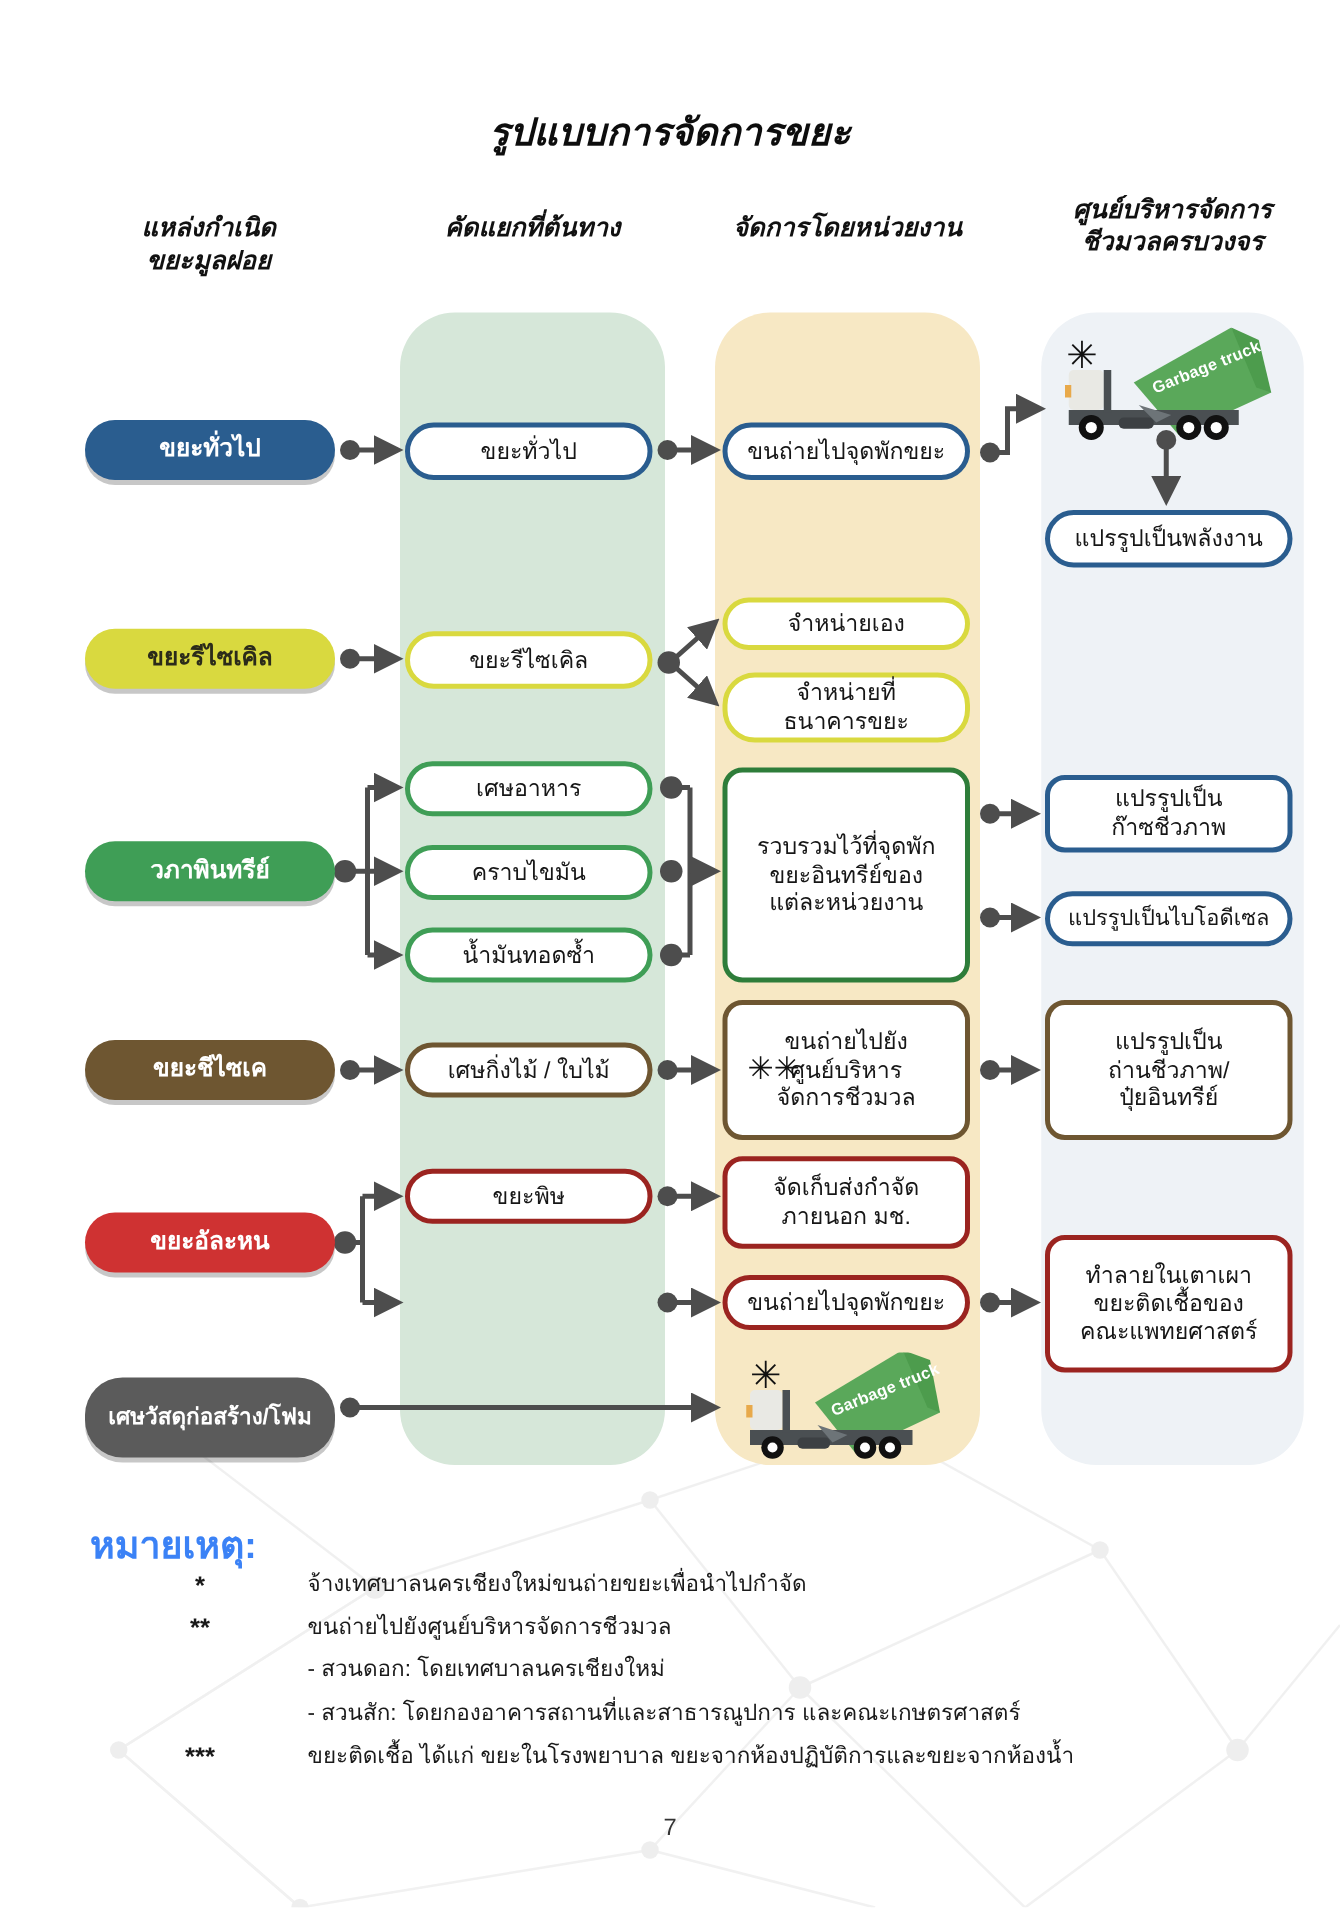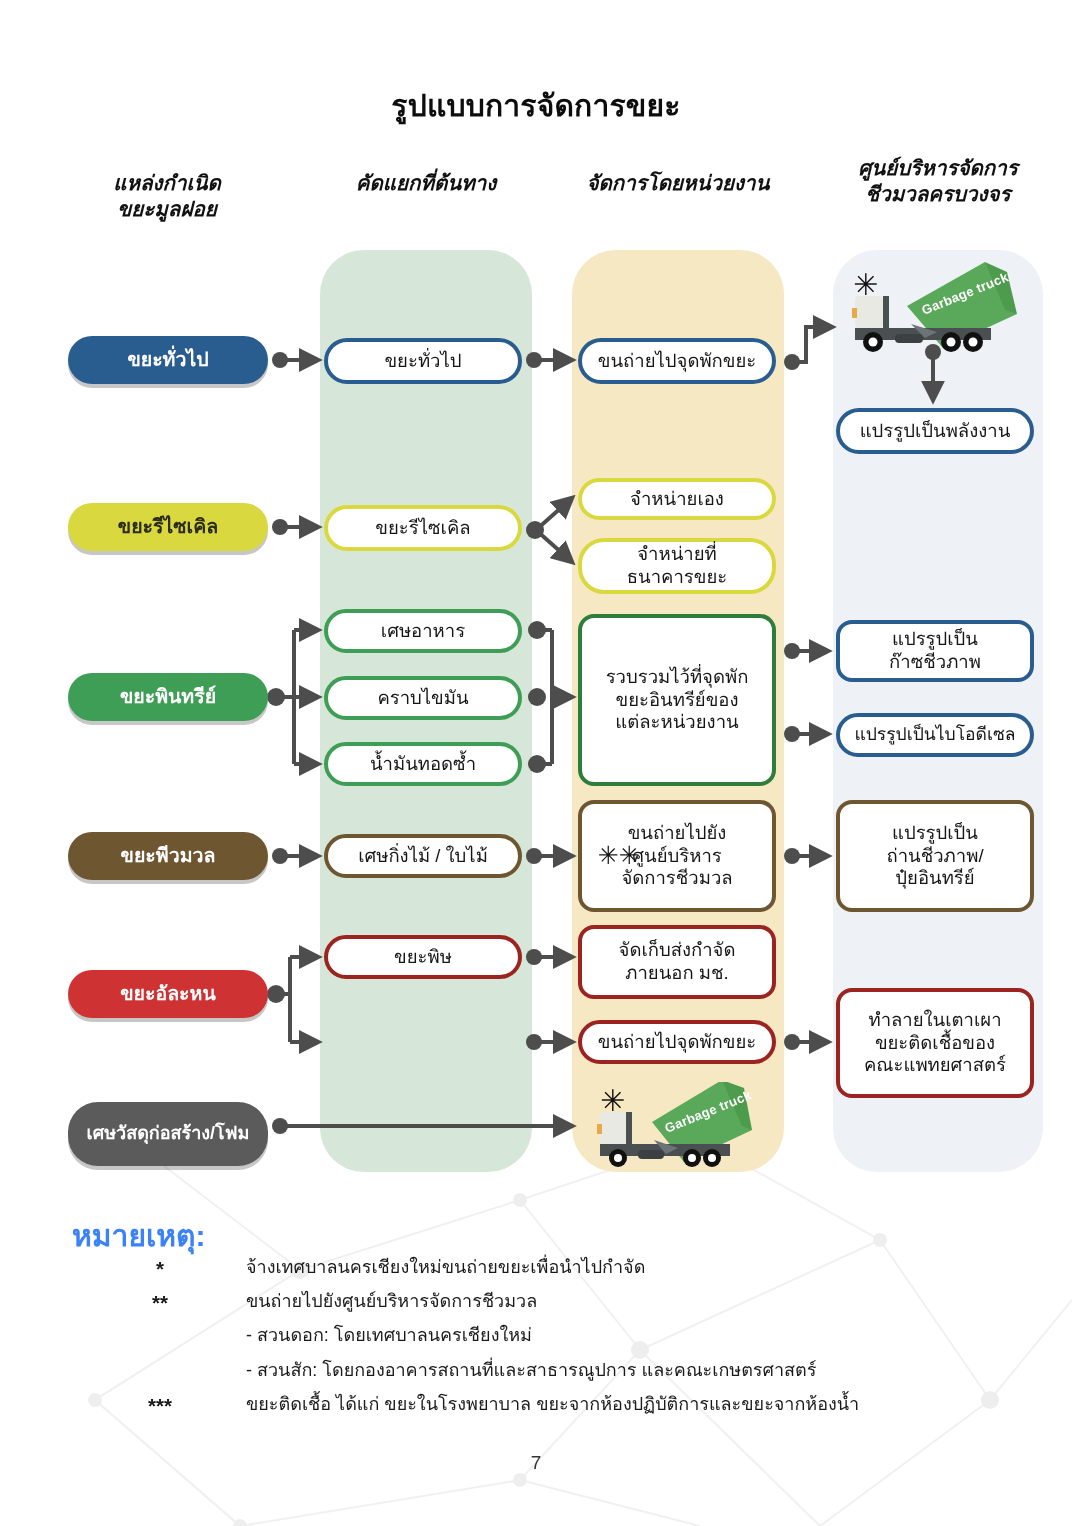--- a/index.html
+++ b/index.html
@@ -14,20 +14,21 @@
   .abs{position:absolute;box-sizing:border-box;}
 
   
   #watermark{position:absolute;left:0;top:1150px;width:1072px;height:376px;opacity:.5;pointer-events:none;}
 
   
   #title{
     left:0;top:82px;width:1072px;text-align:center;
     font-size:30px;font-weight:bold;color:#0d0d0d;
     letter-spacing:.2px;
+    font-style:italic;
   }
 
   
   .colhead{
     font-size:20.5px;font-style:italic;font-weight:bold;color:#111;
     text-align:center;line-height:1.28;
   }
 
   
   .panel{border-radius:44px;}
@@ -198,24 +199,24 @@
     </g>
   </svg>
 
   <div class="abs pill" style="left:68px;top:336px;width:200px;height:48px;background:#2a5d8f;">
     <span>ขยะทั่วไป</span>
   </div>
   <div class="abs pill" style="left:68px;top:503px;width:200px;height:48px;background:#d9d93f;color:#2b2b1a;">
     <span>ขยะรีไซเคิล</span>
   </div>
   <div class="abs pill" style="left:68px;top:673px;width:200px;height:48px;background:#3f9e56;">
-    <span>ขยะพินทรีย์</span>
+    <span>วภาพินทรีย์</span>
   </div>
   <div class="abs pill" style="left:68px;top:832px;width:200px;height:48px;background:#6e5631;">
-    <span>ขยะพีวมวล</span>
+    <span>ขยะชีไซเค</span>
   </div>
   <div class="abs pill" style="left:68px;top:970px;width:200px;height:48px;background:#cf3232;">
     <span>ขยะอัละหน</span>
   </div>
   <div class="abs pill small" style="left:68px;top:1102px;width:200px;height:64px;background:#5b5b5b;">
     <span>เศษวัสดุก่อสร้าง/โฟม</span>
   </div>
 
   <div class="abs rbox pillshape" style="left:324px;top:338px;width:198px;height:46px;border-color:#2a5d8f;">
     <span>ขยะทั่วไป</span>

